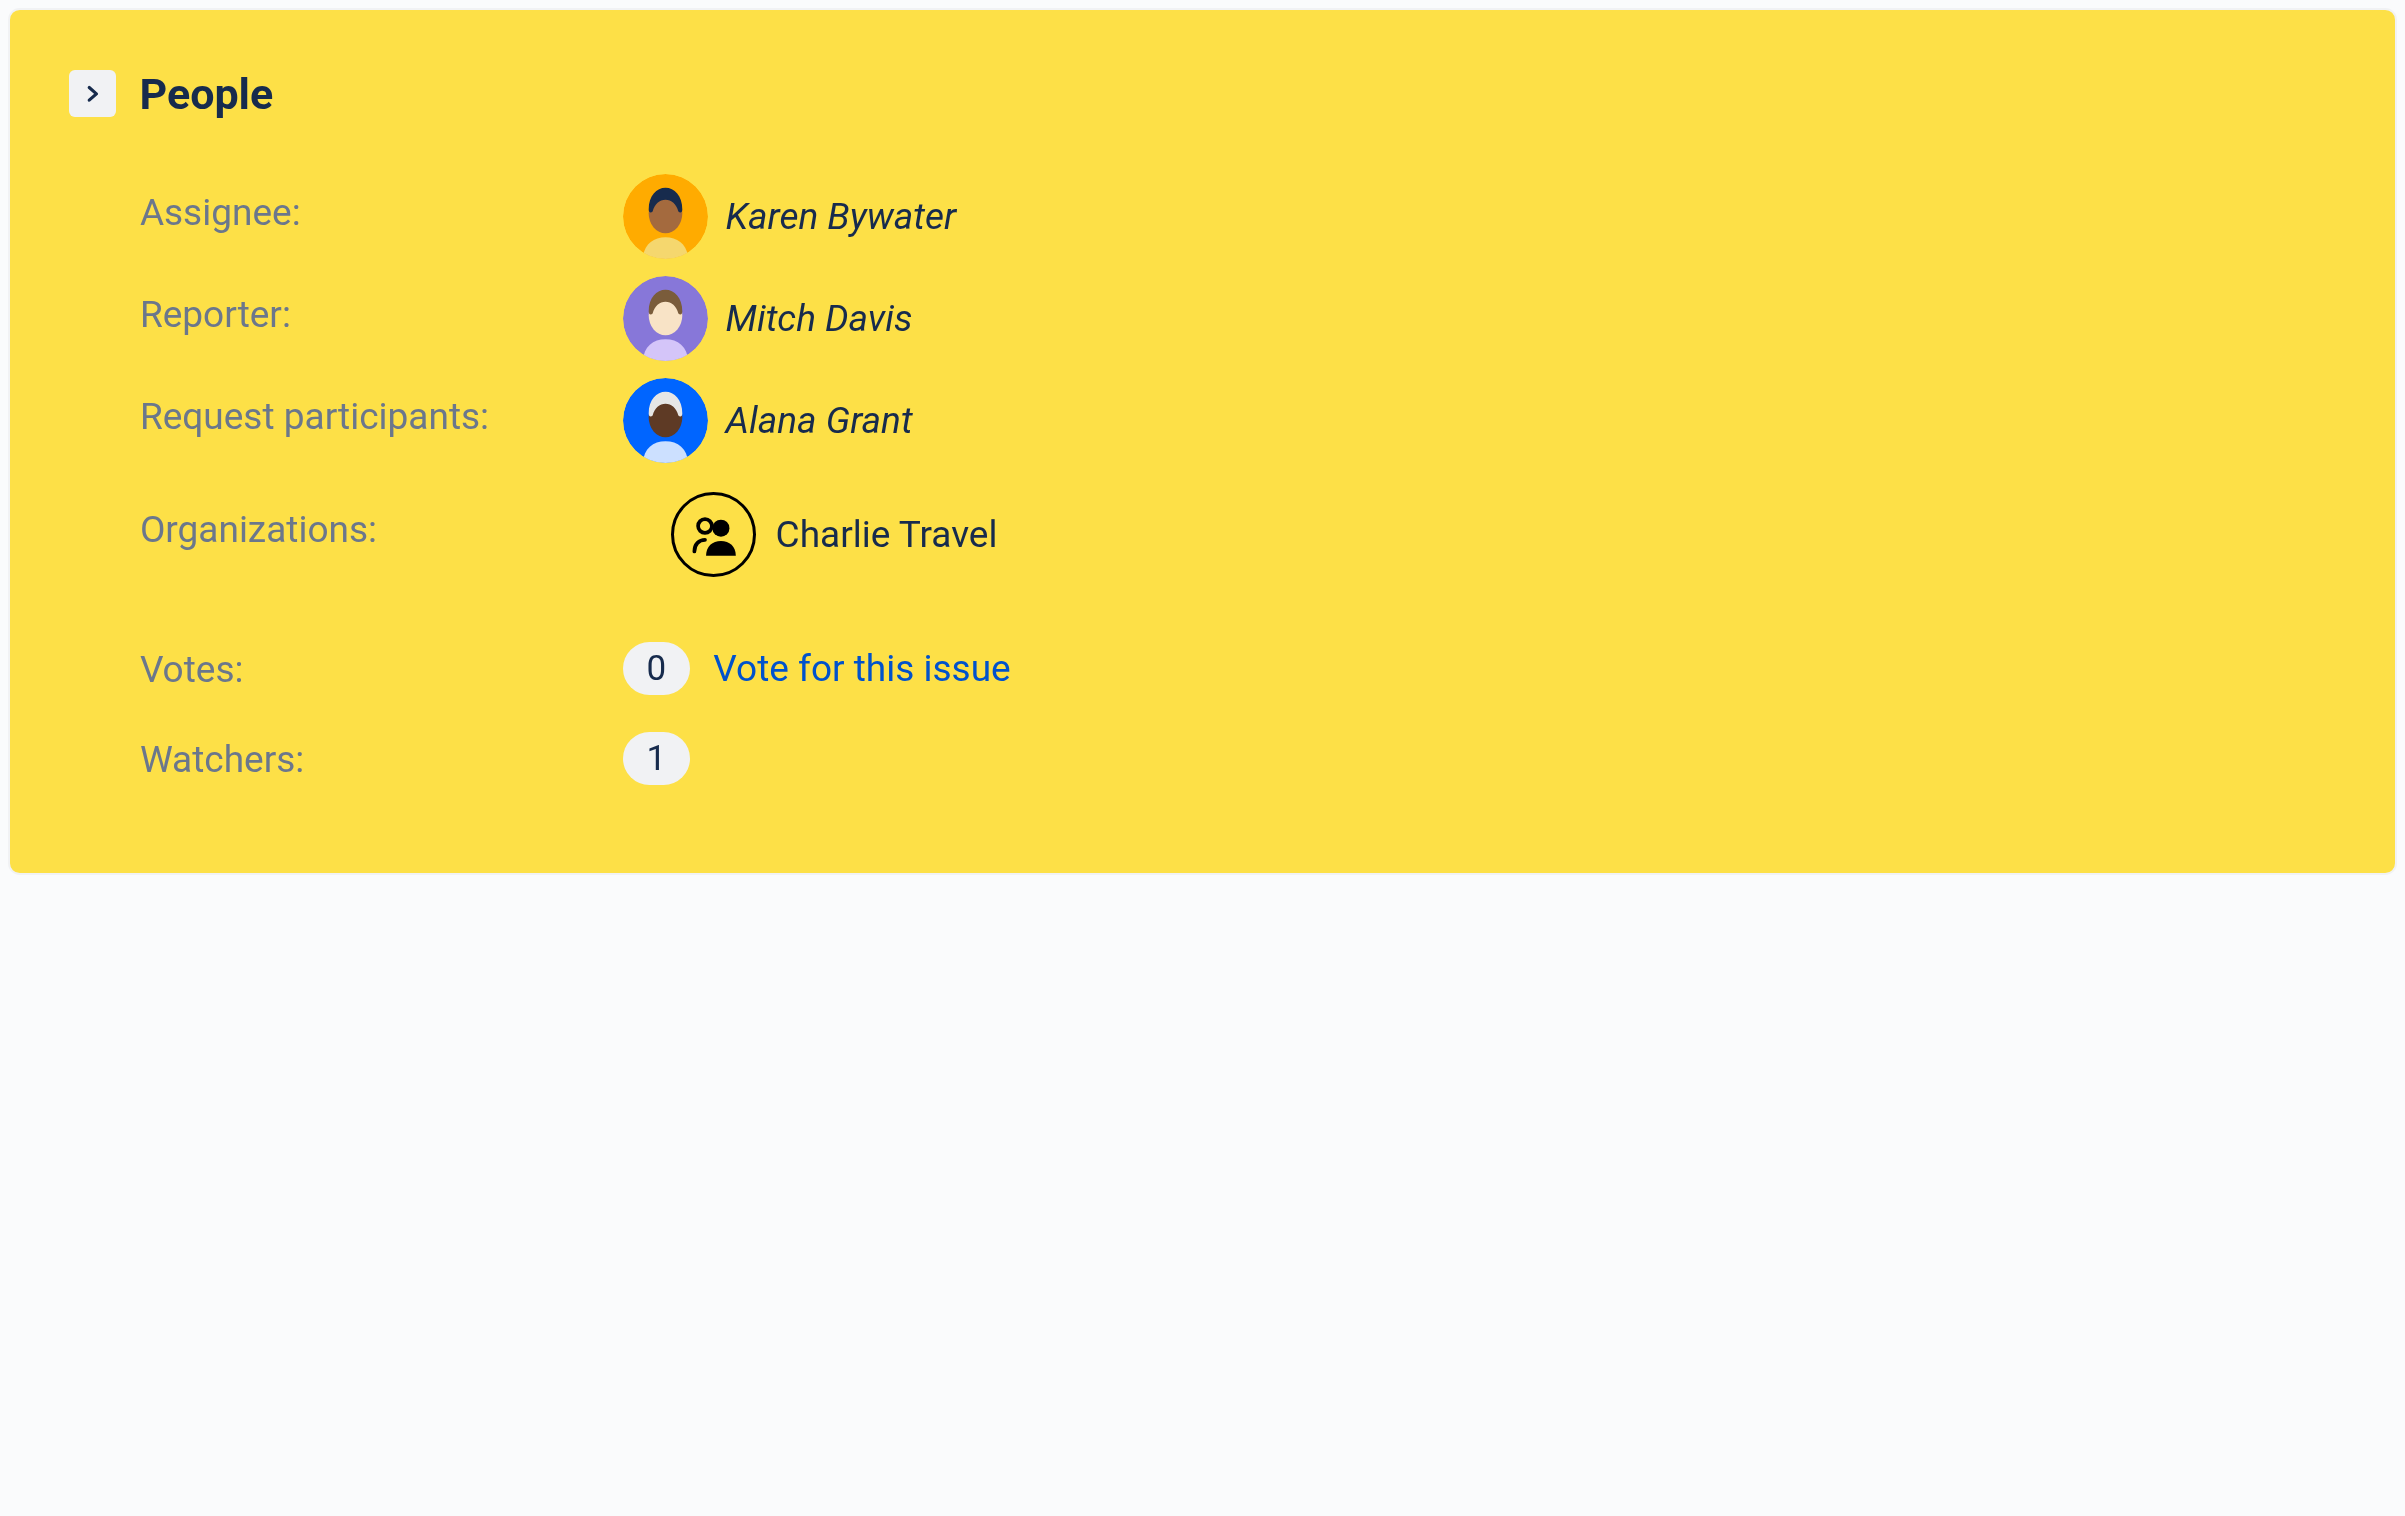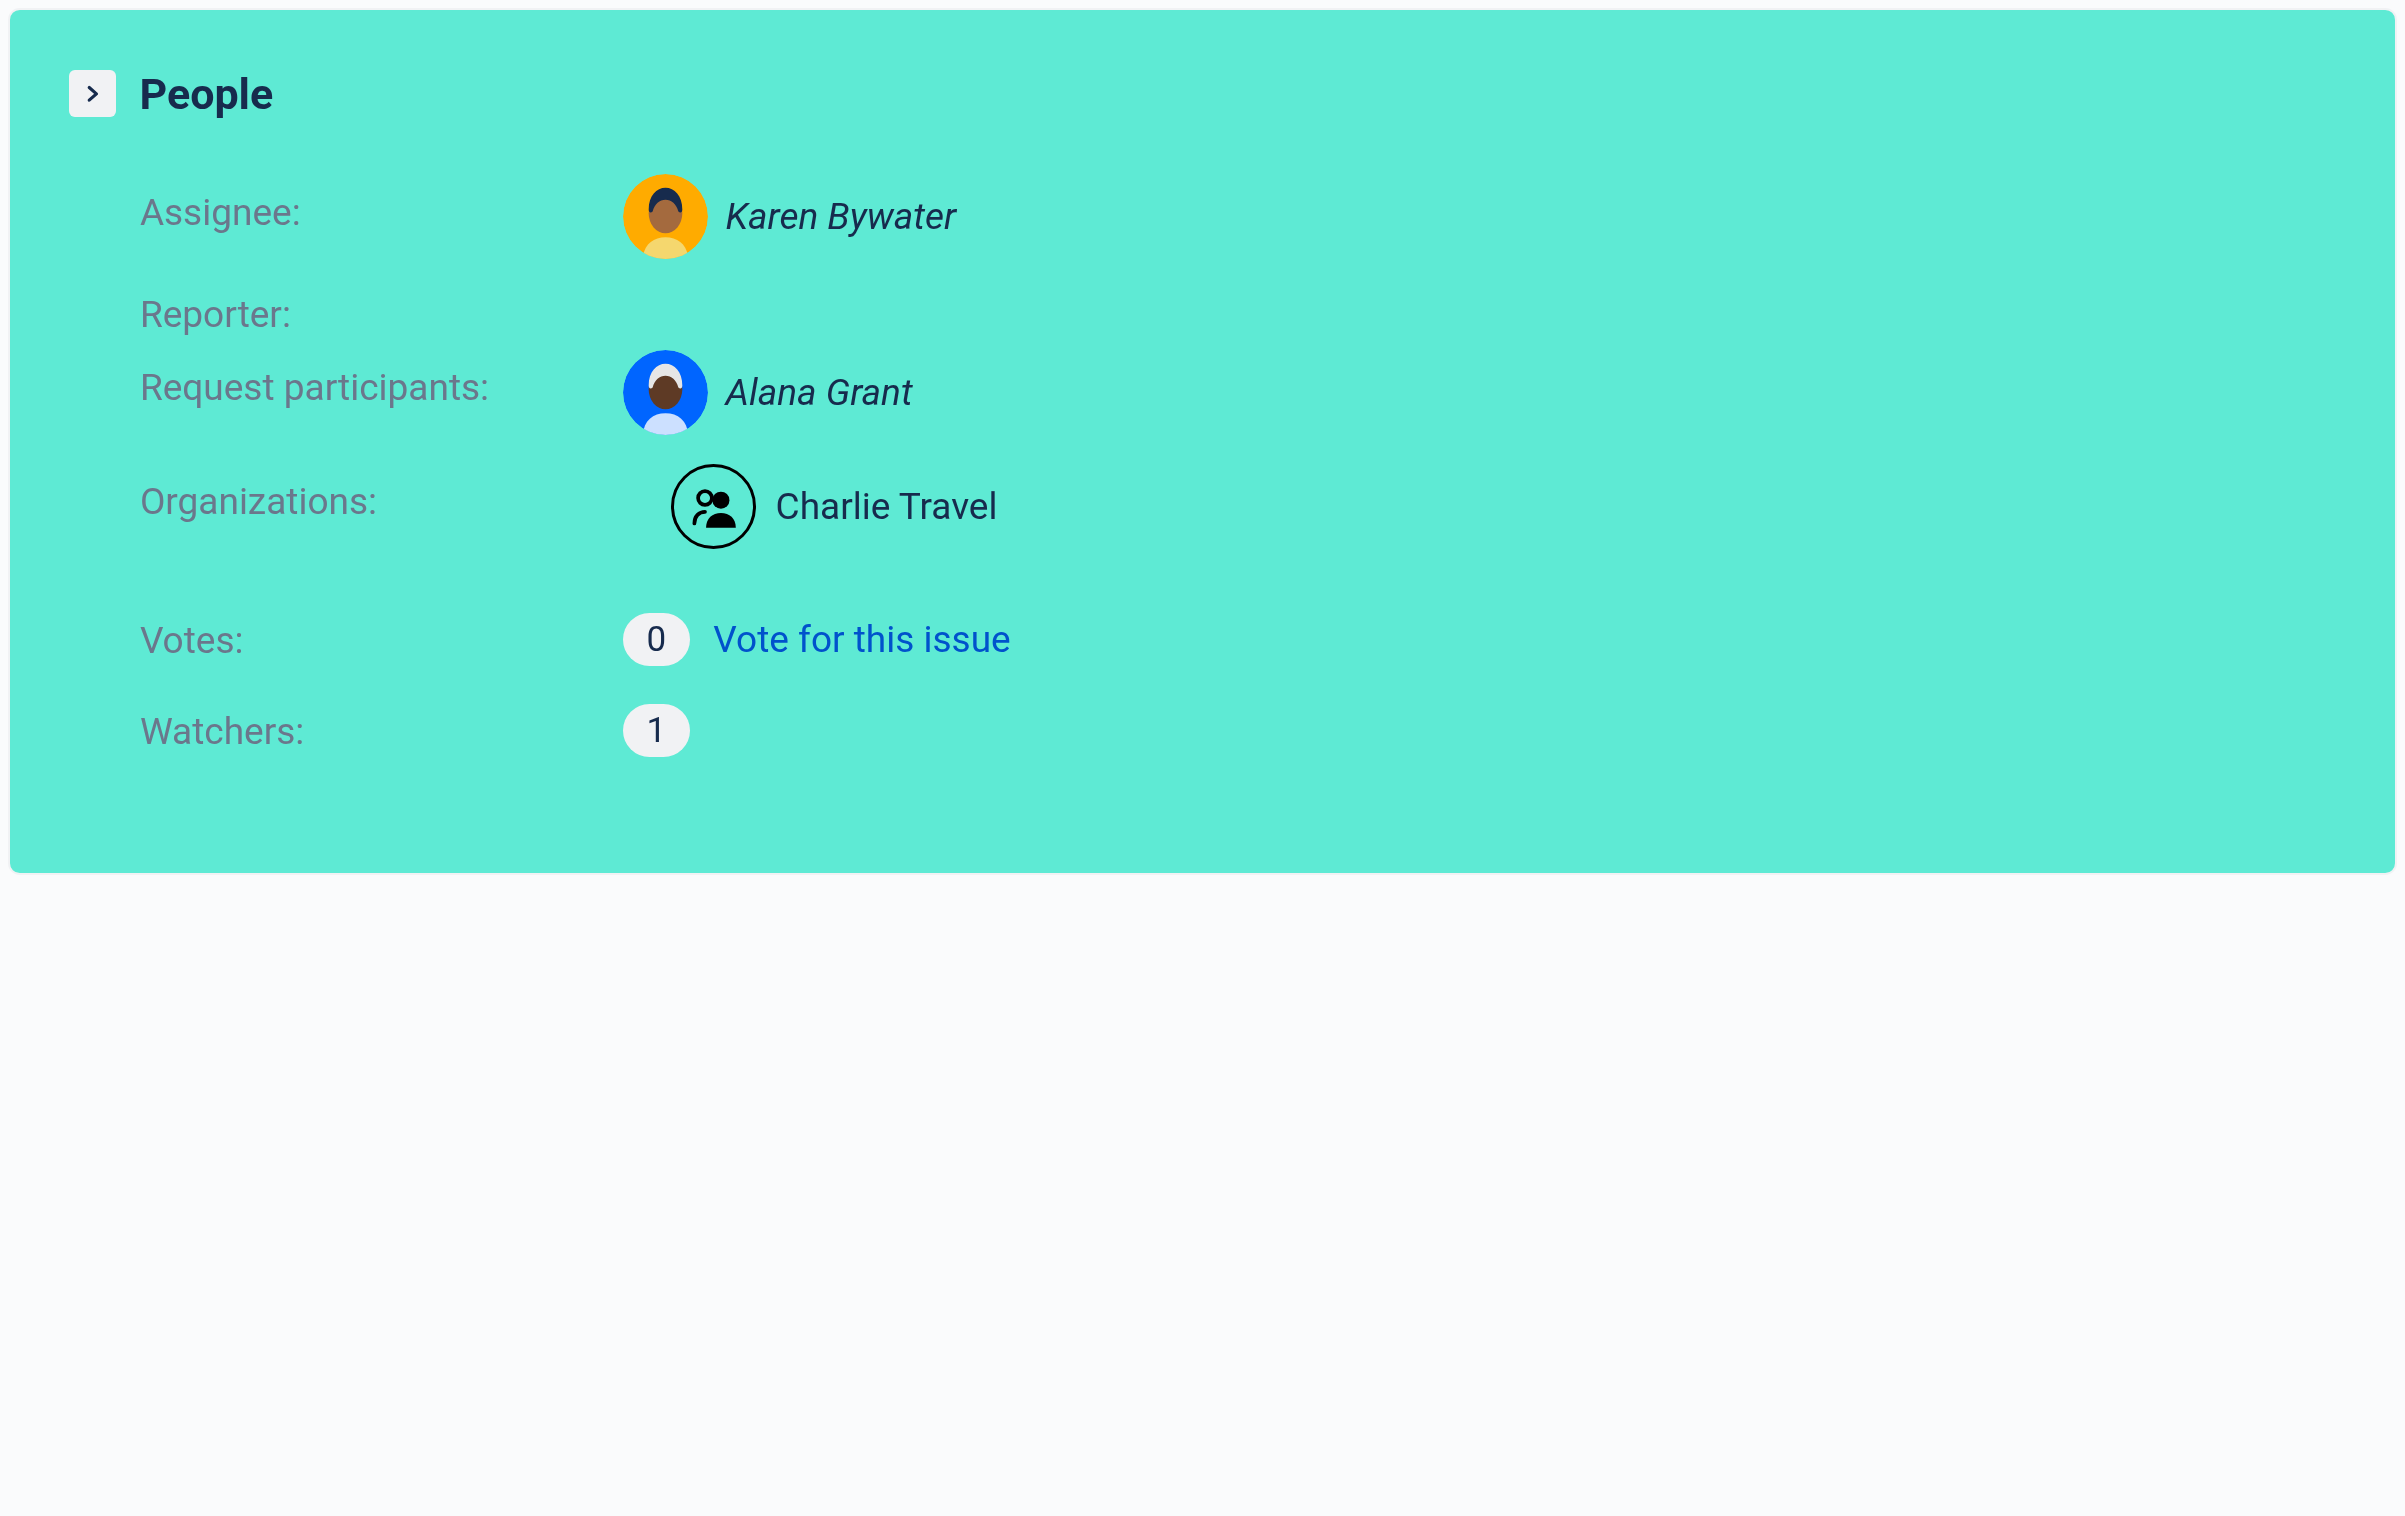--- a/index.html
+++ b/index.html
@@ -6,21 +6,21 @@
       box-sizing: border-box;
       margin: 0;
       padding: 0;
     }
     body {
       font-family: -apple-system, BlinkMacSystemFont, "Segoe UI", Roboto, Helvetica, Arial, sans-serif;
       background: #fafbfc;
       padding: 7.9px;
     }
     .panel {
-      background: #5eead4;
+      background: #fde047;
       border: 2px solid #f1f2f4;
       border-radius: 11.8px;
       padding: 59px 59px 79px 59px;
       width: 100%;
       min-height: 867px;
     }
     .section-header {
       display: flex;
       align-items: center;
       gap: 23.6px;
@@ -147,20 +147,31 @@
     <ellipse cx="43" cy="40" rx="17" ry="20" fill="#a46a3e"></ellipse>
     <path d="M26 36c0-14 8-22 17-22s17 8 17 22c0 3-2 4-4 2-2-8-7-12-13-12s-11 4-13 12c-2 2-4 1-4-2z" fill="#172b4d"></path>
   </svg>
           </div>
         <span class="user-name">Karen Bywater</span>
       </div>
     </div>
 
     <div class="field-row">
       <div class="field-label">Reporter:</div>
+      <div class="field-value">
+        <div class="avatar" id="av-reporter">
+            <svg viewBox="0 0 86 86" width="85" height="85">
+    <circle cx="43" cy="43" r="43" fill="#8777d9"></circle>
+    <path d="M20 88c0-16 10-24 23-24s23 8 23 24z" fill="#d4c5f9"></path>
+    <ellipse cx="43" cy="40" rx="17" ry="20" fill="#f8e3c6"></ellipse>
+    <path d="M26 36c0-14 8-22 17-22s17 8 17 22c0 3-2 4-4 2-2-8-7-12-13-12s-11 4-13 12c-2 2-4 1-4-2z" fill="#7a5c3b"></path>
+  </svg>
+          </div>
+        <span class="user-name">Mitch Davis</span>
+      </div>
     </div>
 
     <div class="field-row">
       <div class="field-label">Request participants:</div>
       <div class="field-value">
         <div class="avatar" id="av-participant">
             <svg viewBox="0 0 86 86" width="85" height="85">
     <circle cx="43" cy="43" r="43" fill="#0065ff"></circle>
     <path d="M20 88c0-16 10-24 23-24s23 8 23 24z" fill="#cce0ff"></path>
     <ellipse cx="43" cy="40" rx="17" ry="20" fill="#5e3a25"></ellipse>

